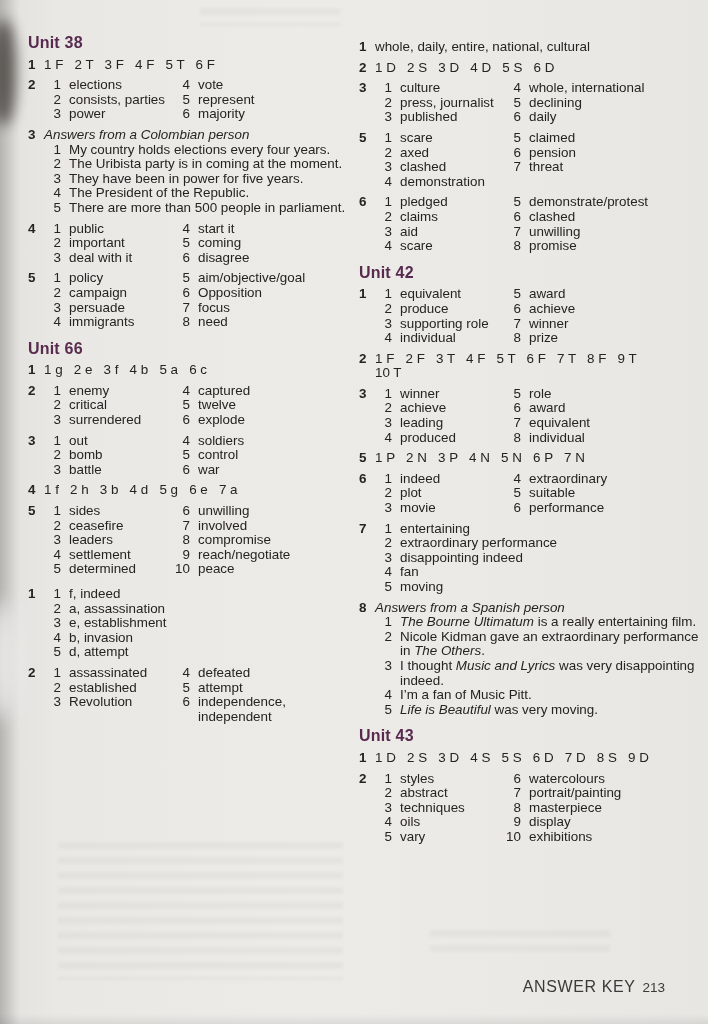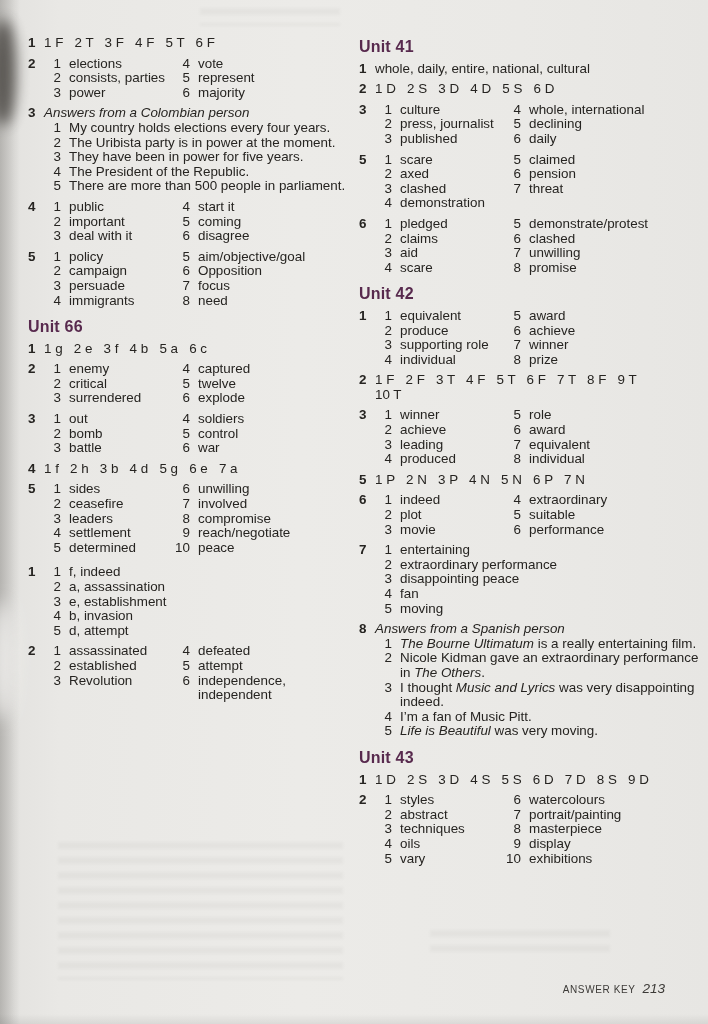--- a/index.html
+++ b/index.html
@@ -55,37 +55,38 @@
   .itext{white-space:nowrap;}
   .pcol.p-right .itext{white-space:normal;}
   .prose-header{font-style:italic;}
   .prose-item{display:flex;}
   .ptext{flex:1;min-width:0;}
   .ptext .it{font-style:italic;margin-top:29px;}
   .footer{
     position:absolute;right:43px;bottom:28px;color:#3c3a37;
     display:flex;align-items:baseline;
   }
-  .footer-label{font-size:10px;letter-spacing:.6px;}
-  .footer-page{font-size:13.5px;margin-left:7px;font-style:italic;}
+  .footer-label{font-size:16px;letter-spacing:.6px;}
+  .footer-page{font-size:13.5px;margin-left:7px;}
 </style>
 </head>
 <body>
 
 <div class="page">
   <div class="edge-strip"></div>
   <div class="corner-shadow"></div>
   <div class="smudge"></div>
 
   <div class="bleed" style="left:58px;top:842px;width:285px;height:138px;"></div>
   <div class="bleed" style="left:430px;top:930px;width:180px;height:30px;"></div>
   <div class="bleed" style="left:200px;top:8px;width:140px;height:18px;"></div>
 
   <div class="col col-left">
       <div class="unit">
+        <div class="unit-title">Unit 38</div>
         <div class="section">
           <span class="sec-num">1</span>
           <div class="sec-body">
             <div class="inline-answers">1 F   2 T   3 F   4 F   5 T   6 F</div>
           </div>
         </div>
         <div class="section">
           <span class="sec-num">2</span>
           <div class="sec-body">
             <div class="pairs">
@@ -123,21 +124,21 @@
         <div class="section">
           <span class="sec-num">3</span>
           <div class="sec-body">
             <div class="prose-header">Answers from a Colombian person</div>
             <div class="prose-item">
               <span class="inum">1</span>
               <span class="ptext"><span>My country holds elections every four years.</span></span>
             </div>
             <div class="prose-item">
               <span class="inum">2</span>
-              <span class="ptext"><span>The Uribista party is in power at the moment.</span></span>
+              <span class="ptext"><span>The Uribista party is in coming at the moment.</span></span>
             </div>
             <div class="prose-item">
               <span class="inum">3</span>
               <span class="ptext"><span>They have been in power for five years.</span></span>
             </div>
             <div class="prose-item">
               <span class="inum">4</span>
               <span class="ptext"><span>The President of the Republic.</span></span>
             </div>
             <div class="prose-item">
@@ -423,21 +424,20 @@
                   <span class="itext">independence, independent</span>
                 </div>
               </div>
             </div>
           </div>
         </div>
       </div>
     </div>
   <div class="col col-right">
       <div class="unit">
-        <div class="unit-title">Unit 41</div>
         <div class="section">
           <span class="sec-num">1</span>
           <div class="sec-body">
             <div class="inline-answers">whole, daily, entire, national, cultural</div>
           </div>
         </div>
         <div class="section">
           <span class="sec-num">2</span>
           <div class="sec-body">
             <div class="inline-answers">1 D   2 S   3 D   4 D   5 S   6 D</div>
@@ -705,21 +705,21 @@
                 <div class="pair-row">
                   <span class="inum">1</span>
                   <span class="itext">entertaining</span>
                 </div>
                 <div class="pair-row">
                   <span class="inum">2</span>
                   <span class="itext">extraordinary performance</span>
                 </div>
                 <div class="pair-row">
                   <span class="inum">3</span>
-                  <span class="itext">disappointing peace</span>
+                  <span class="itext">disappointing indeed</span>
                 </div>
                 <div class="pair-row">
                   <span class="inum">4</span>
                   <span class="itext">fan</span>
                 </div>
                 <div class="pair-row">
                   <span class="inum">5</span>
                   <span class="itext">moving</span>
                 </div>
               </div>

